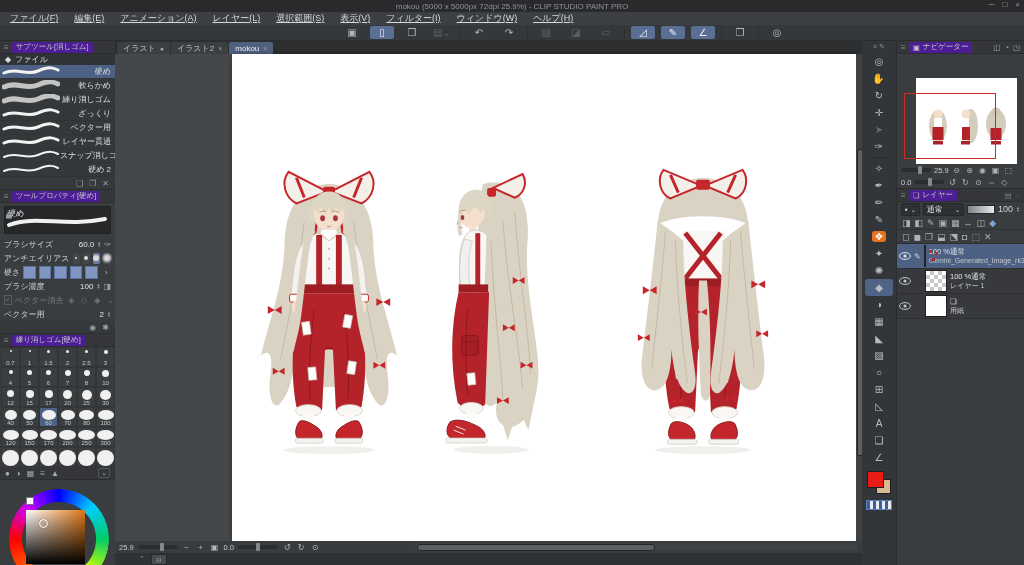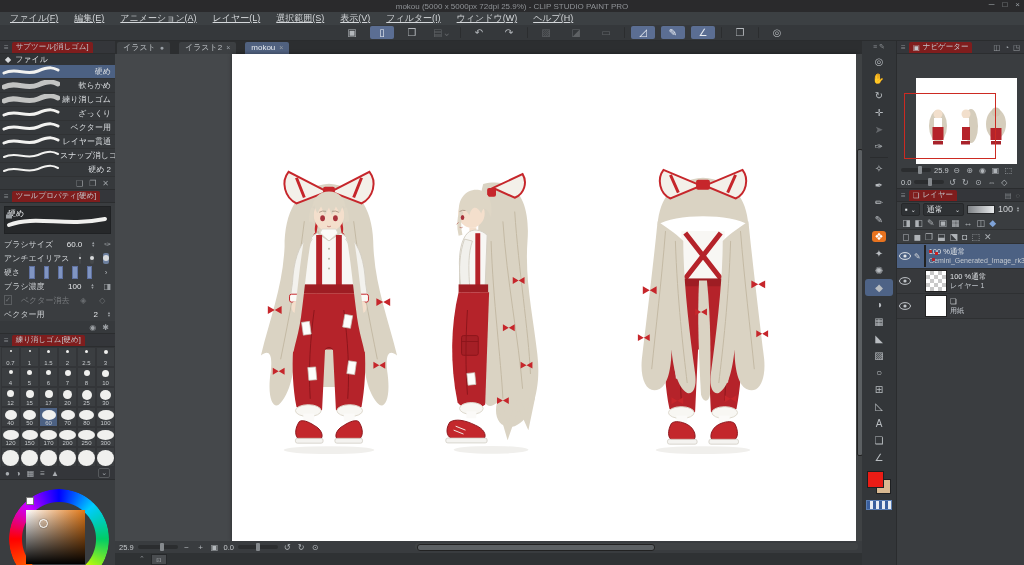--- a/index.html
+++ b/index.html
@@ -16,35 +16,35 @@
   
   .toolbar{left:0;top:25px;width:1024px;height:16px;background:#35383b;border-bottom:1px solid #2a2c2e;display:flex;align-items:center;padding-left:340px;gap:6px;box-sizing:border-box;}
   .tbtn{min-width:20px;height:13px;display:flex;align-items:center;justify-content:center;color:#b4b8bc;font-size:10px;border-radius:2px;padding:0 2px;}
   .tbtn.active{background:#5b6e93;color:#e8ecf2;}
   .tbtn.disabled{opacity:.32;}
   .tbtn.sep{min-width:1px;width:1px;height:11px;background:#2b2d2f;padding:0;}
   
   .leftcol{left:0;top:41px;width:115px;height:524px;background:#3a3d40;border-right:1px solid #2a2c2e;}
   .phead{height:12px;background:#34363a;display:flex;align-items:center;gap:3px;padding:0 4px;font-size:7.5px;color:#c2c6ca;border-bottom:1px solid #2b2d2f;}
   .phead .burger{color:#8b8f93;font-size:8px;}
-  .ptab{background:#7f1d1d;padding:0 4px;height:11px;display:flex;align-items:center;border-radius:2px 2px 0 0;}
+  .ptab{background:#4c1d95;padding:0 4px;height:11px;display:flex;align-items:center;border-radius:2px 2px 0 0;}
   .grouphead{height:11px;background:#303336;display:flex;align-items:center;gap:4px;padding:0 5px;font-size:8px;color:#d8dbde;}
   .sub-item{height:13px;display:flex;align-items:center;justify-content:space-between;padding:0 4px 0 2px;background:#35383b;border-bottom:1px solid #303234;}
   .sub-item.selected{background:#4c6183;}
   .sub-item .lbl{font-size:8px;color:#dcdfe2;white-space:nowrap;}
   .sub-item svg{flex:0 0 auto;}
   .sub-item path{stroke:#f2f2f0;fill:none;stroke-linecap:round;}
   .sub-item.hard path{stroke-width:3;}
   .sub-item.soft path{stroke-width:5;opacity:.75;filter:blur(.7px);}
   .sub-item.thin path{stroke-width:2;}
   .pfoot{height:12px;display:flex;align-items:center;justify-content:flex-end;gap:6px;padding:0 6px;color:#9b9fa3;font-size:8px;background:#36393c;border-bottom:1px solid #2b2d2f;}
   .tp-preview{margin:3px 4px;height:26px;background:#26282a;border:1px solid #202224;position:relative;}
   .tp-preview .plabel{position:absolute;left:3px;top:1px;font-size:8px;color:#e8eaec;}
   .tp-preview svg{position:absolute;left:0;top:4px;}
-  .tp-row{height:14px;display:flex;align-items:center;padding:0 4px;gap:9px;}
+  .tp-row{height:14px;display:flex;align-items:center;padding:0 4px;gap:3px;}
   .tp-row .lbl{flex:1;font-size:8px;color:#ced1d4;white-space:nowrap;}
   .tp-row .val{font-size:8px;color:#e4e6e8;}
   .spin{display:flex;flex-direction:column;font-size:4px;line-height:3.4px;color:#9a9ea2;}
   .pressure{color:#9a9ea2;font-size:8px;}
   .aabtn{width:11px;height:11px;border-radius:2px;background:#44474a;display:flex;align-items:center;justify-content:center;}
   .aabtn.selected{background:#6c7f9e;}
   .aadot{background:#d8dadc;border-radius:50%;}
   .hsq{width:11px;height:11px;background:#8095c2;border:1px solid #5f71a0;}
   .tp-row.dimrow{opacity:.4;}
   .checkbox{width:8px;height:8px;border:1px solid #8a8e92;display:flex;align-items:center;justify-content:center;font-size:7px;color:#c0c4c8;}
@@ -59,21 +59,21 @@
   .wheel{position:absolute;left:9px;top:9px;width:100px;height:100px;border-radius:50%;
     background:conic-gradient(from 270deg,#f00,#c0f,#00f,#0cf,#0c6,#cf0,#fc0,#f60,#f00);
     -webkit-mask:radial-gradient(circle closest-side,transparent 73%,#000 75%);
             mask:radial-gradient(circle closest-side,transparent 73%,#000 75%);}
   .ringmark{position:absolute;left:26px;top:17px;width:6px;height:6px;background:#fff;border:1px solid #777;}
   .svsq{position:absolute;left:26px;top:30px;width:59px;height:54px;
     background:linear-gradient(to bottom,rgba(0,0,0,0),#000),linear-gradient(to right,#fff,#e07818);}
   .svcur{position:absolute;left:39px;top:39px;width:7px;height:7px;border:1.5px solid #fff;border-radius:50%;box-shadow:0 0 1px #333;}
   
   .canvasarea{left:115px;top:41px;width:747px;height:524px;background:#45484b;overflow:hidden;}
-  .tabbar{position:absolute;left:0;top:0;width:100%;height:13px;background:#2c2e30;display:flex;align-items:center;gap:9px;padding-left:2px;box-sizing:border-box;}
+  .tabbar{position:absolute;left:0;top:0;width:100%;height:13px;background:#2c2e30;display:flex;align-items:flex-end;gap:1px;padding-left:2px;box-sizing:border-box;}
   .tab{height:12px;display:flex;align-items:center;gap:4px;background:#3c3f42;color:#b9bdc1;padding:0 6px;font-size:8px;border-radius:2px 2px 0 0;}
   .tab.active{background:#50617f;color:#e8ecf2;}
   .tab .tb{font-size:7px;color:#9aa0a6;}
   .page{position:absolute;left:117px;top:13px;width:626px;height:487px;background:#fff;box-shadow:0 0 4px rgba(0,0,0,.4);}
   .fig{position:absolute;}
   .cstatus{position:absolute;left:0;top:500px;width:747px;height:12px;background:#393c3f;display:flex;align-items:center;gap:4px;padding:0 4px;box-sizing:border-box;font-size:7.5px;color:#c6c9cc;}
   .slider{width:40px;height:4px;background:#2b2d2f;border-radius:2px;position:relative;}
   .slider .knob{position:absolute;left:55%;top:-2px;width:4px;height:8px;background:#85898d;border-radius:1px;}
   .sbtn{color:#b4b8bc;font-size:8px;min-width:10px;text-align:center;}
   .hscroll{position:absolute;left:300px;top:2px;width:443px;height:7px;background:#3f4244;border-radius:3px;}

